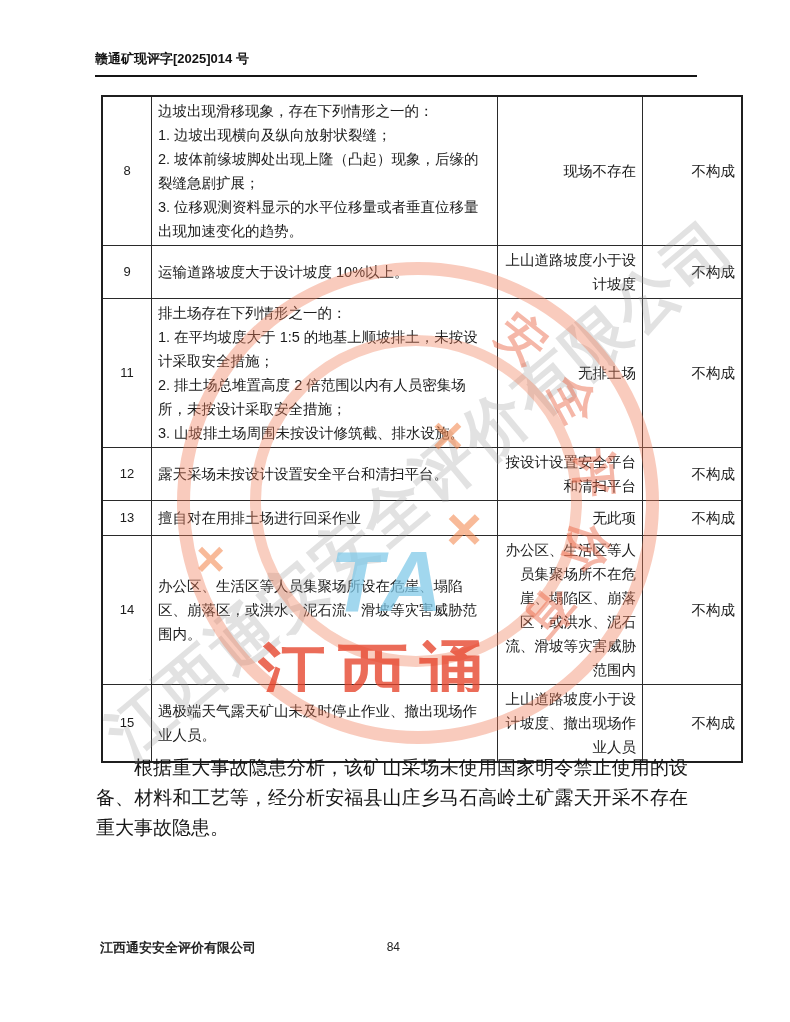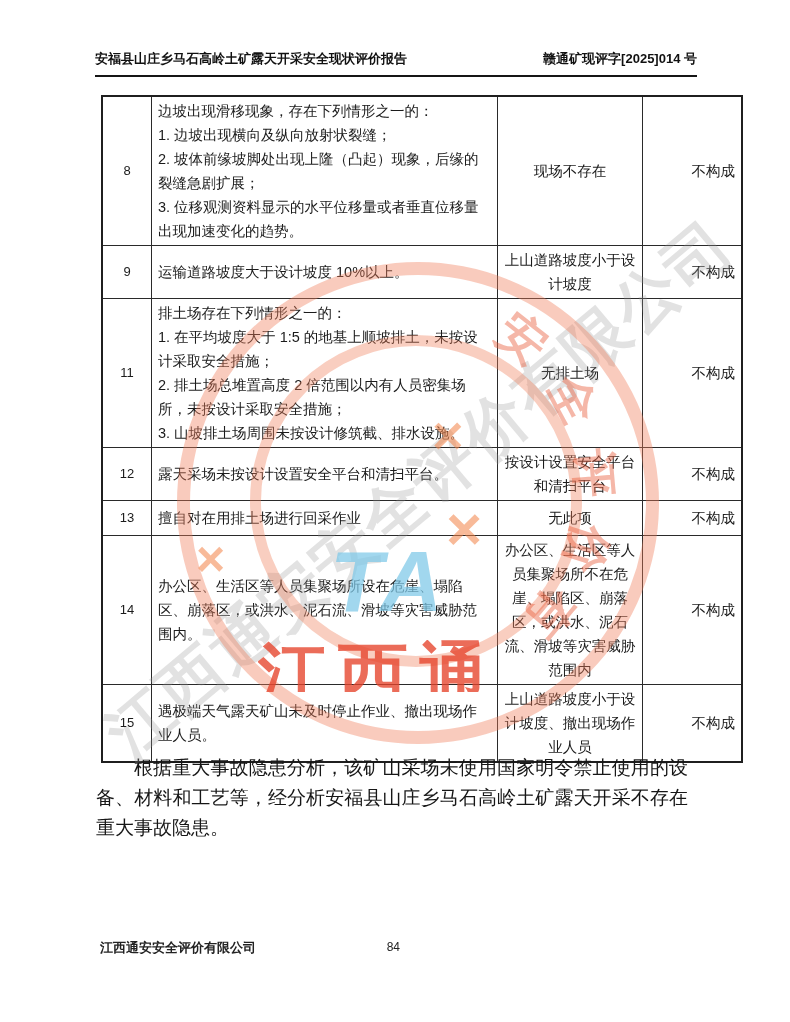--- a/index.html
+++ b/index.html
@@ -21,21 +21,21 @@
     border-collapse:collapse;table-layout:fixed;
     font-size:14.5px;color:#1b1b1b;
   }
   .doc-table td{
     border:1px solid #2a2a2a;padding:2px 6px;vertical-align:middle;
     line-height:24px;overflow:hidden;
   }
   .doc-table{border:2px solid #1f1f1f;}
   .col-no{width:36px;text-align:center;font-size:13px;padding:2px 2px;}
   .col-content{width:333px;text-align:left;white-space:pre-line;}
-  .col-status{width:132px;text-align:center;}
+  .col-status{width:132px;text-align:right;}
   .col-result{width:86px;text-align:right;}
   
   .body-paragraph{
     position:absolute;left:96px;top:753px;width:592px;
     font-size:19px;line-height:30px;color:#161616;
     text-indent:2em;text-align:justify;
   }
   
   .footer-company{
     position:absolute;left:100px;top:939px;
@@ -83,21 +83,20 @@
   <span class="wm wm-ring-char" style="left:562px;top:525px;transform:rotate(108deg);">价</span>
   <span class="wm wm-ring-char" style="left:526px;top:589px;transform:rotate(130deg);">有</span>
   <div class="wm wm-ta">TA</div>
   <span class="wm wm-x" style="left:432px;top:408px;font-size:54px;">×</span>
   <span class="wm wm-x" style="left:196px;top:534px;font-size:50px;">×</span>
   <span class="wm wm-x" style="left:446px;top:498px;font-size:62px;">×</span>
   <div class="wm wm-red-name">江西通</div>
 </div>
 
 <div class="header">
-  <span>安福县山庄乡马石高岭土矿露天开采安全现状评价报告</span>
   <span>赣通矿现评字[2025]014 号</span>
 </div>
 
 <table class="doc-table">
   <tbody>
     <tr style="height:140px;">
       <td class="col-no">8</td>
       <td class="col-content">边坡出现滑移现象，存在下列情形之一的：
 1.  边坡出现横向及纵向放射状裂缝；
 2.  坡体前缘坡脚处出现上隆（凸起）现象，后缘的裂缝急剧扩展；

